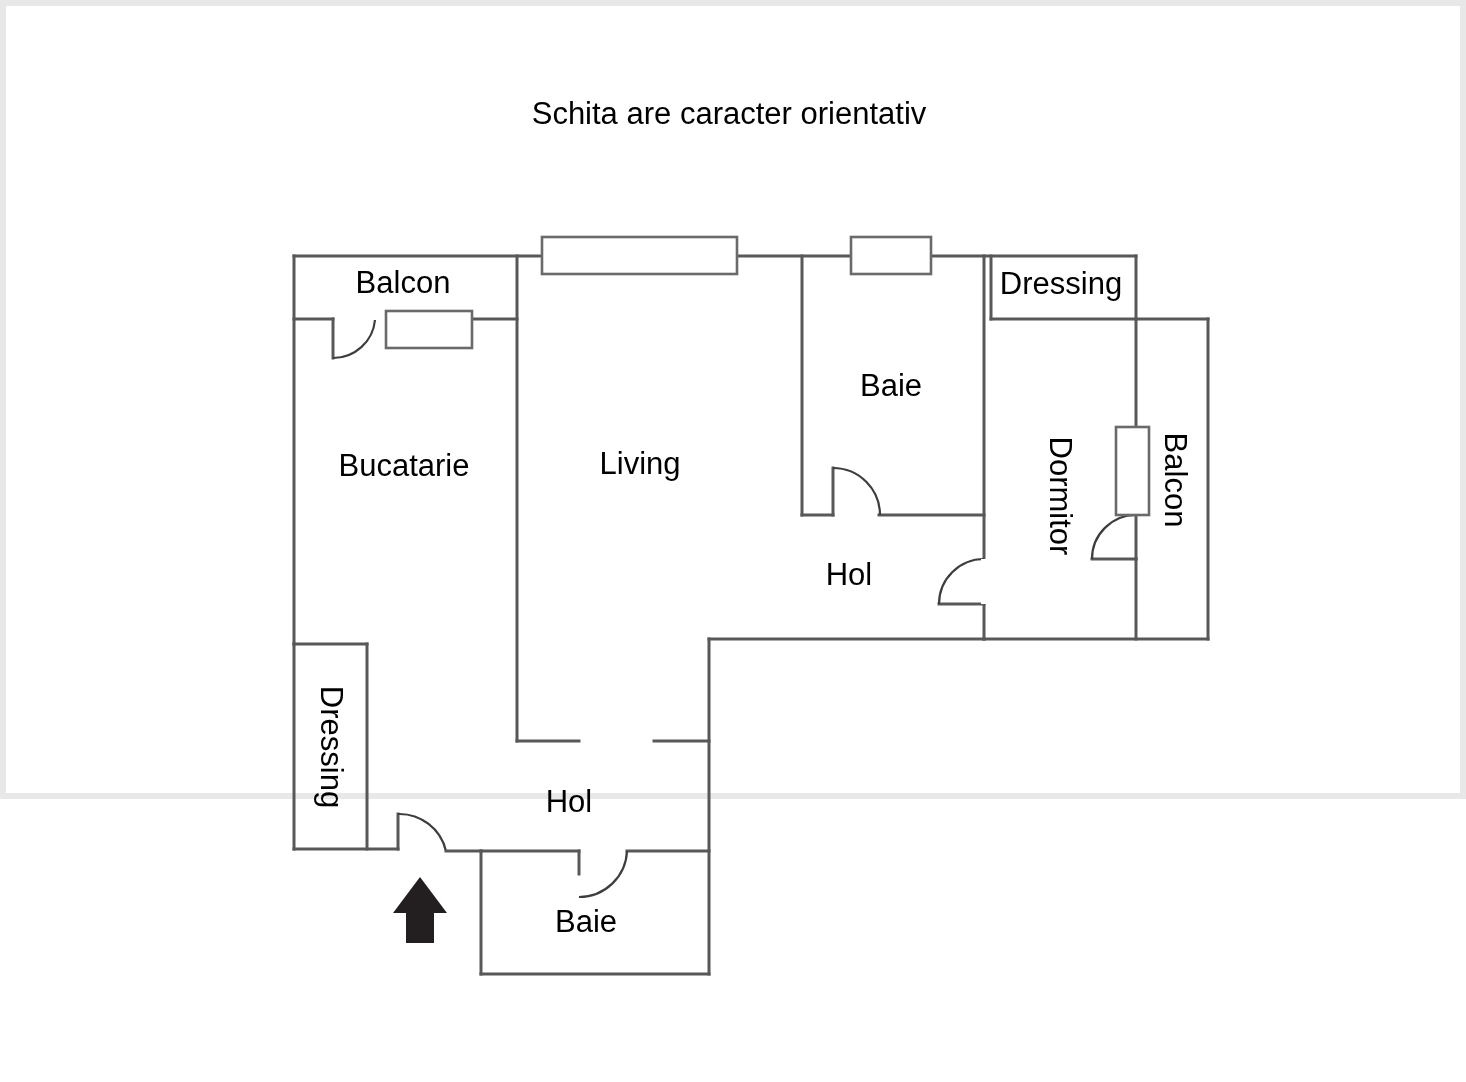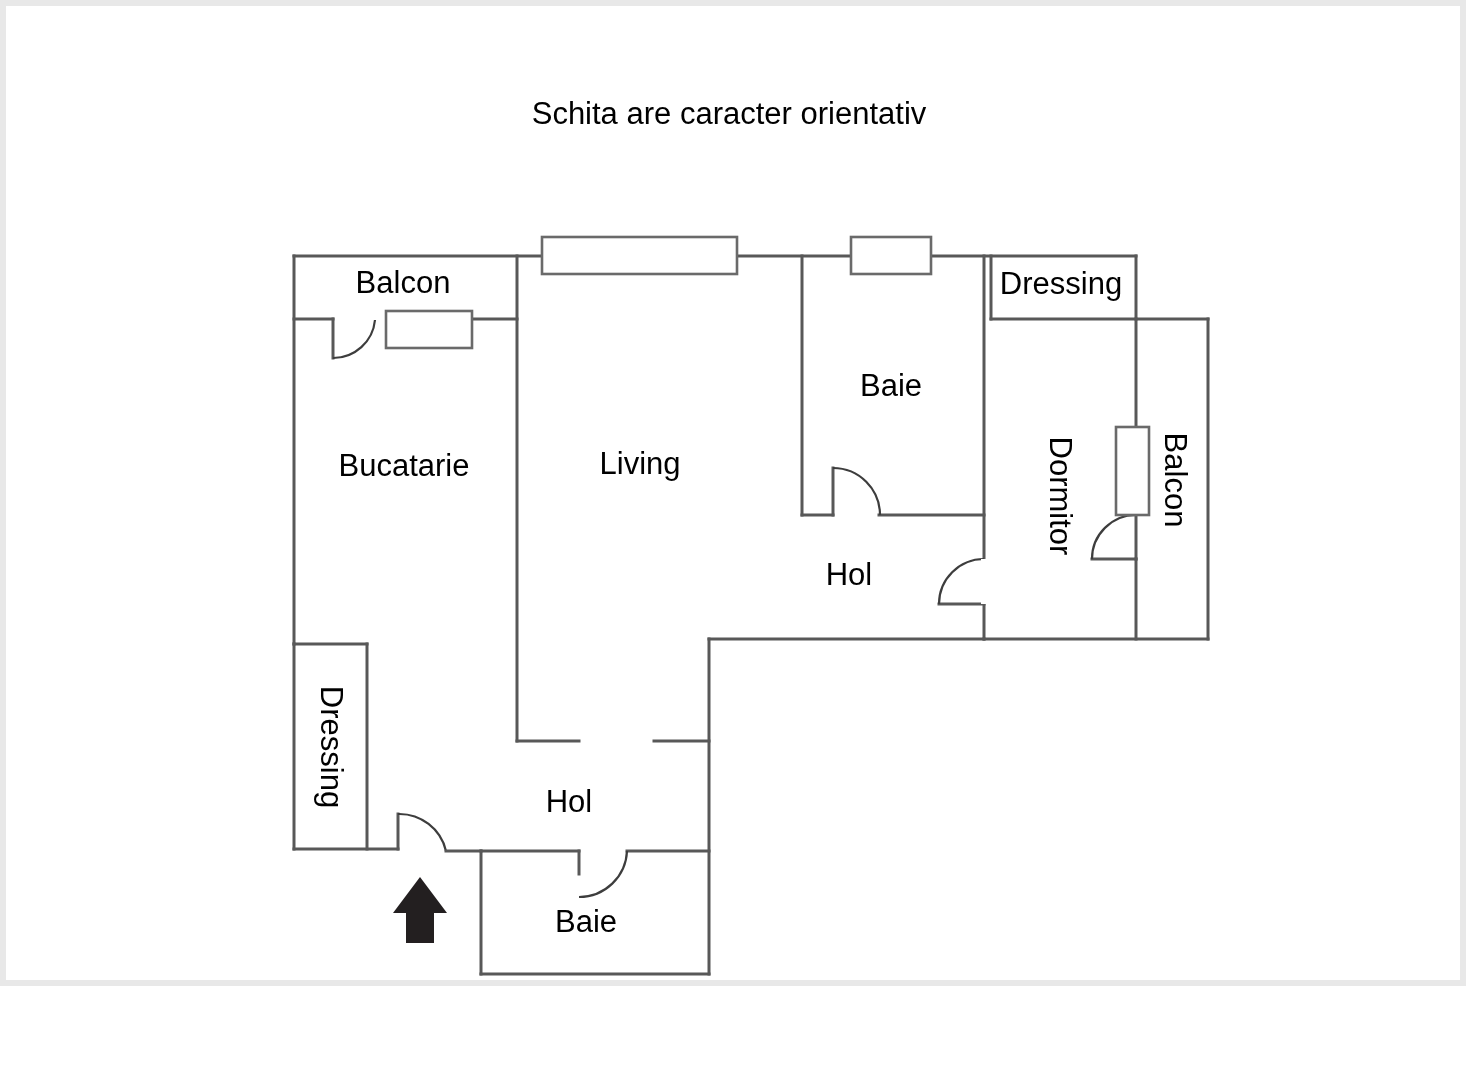--- a/index.html
+++ b/index.html
@@ -11,21 +11,21 @@
     width: 1466px;
     height: 1082px;
     font-family: "Liberation Sans", sans-serif;
     position: relative;
     overflow: hidden;
   }
   #page-frame {
     position: absolute;
     left: 0; top: 0;
     width: 1466px;
-    height: 986px;
+    height: 799px;
     box-sizing: border-box;
     border: 6px solid #e8e8e8;
     background: #ffffff;
   }
   #plan-svg {
     position: absolute;
     left: 0; top: 0;
     width: 1466px;
     height: 1082px;
     display: block;

